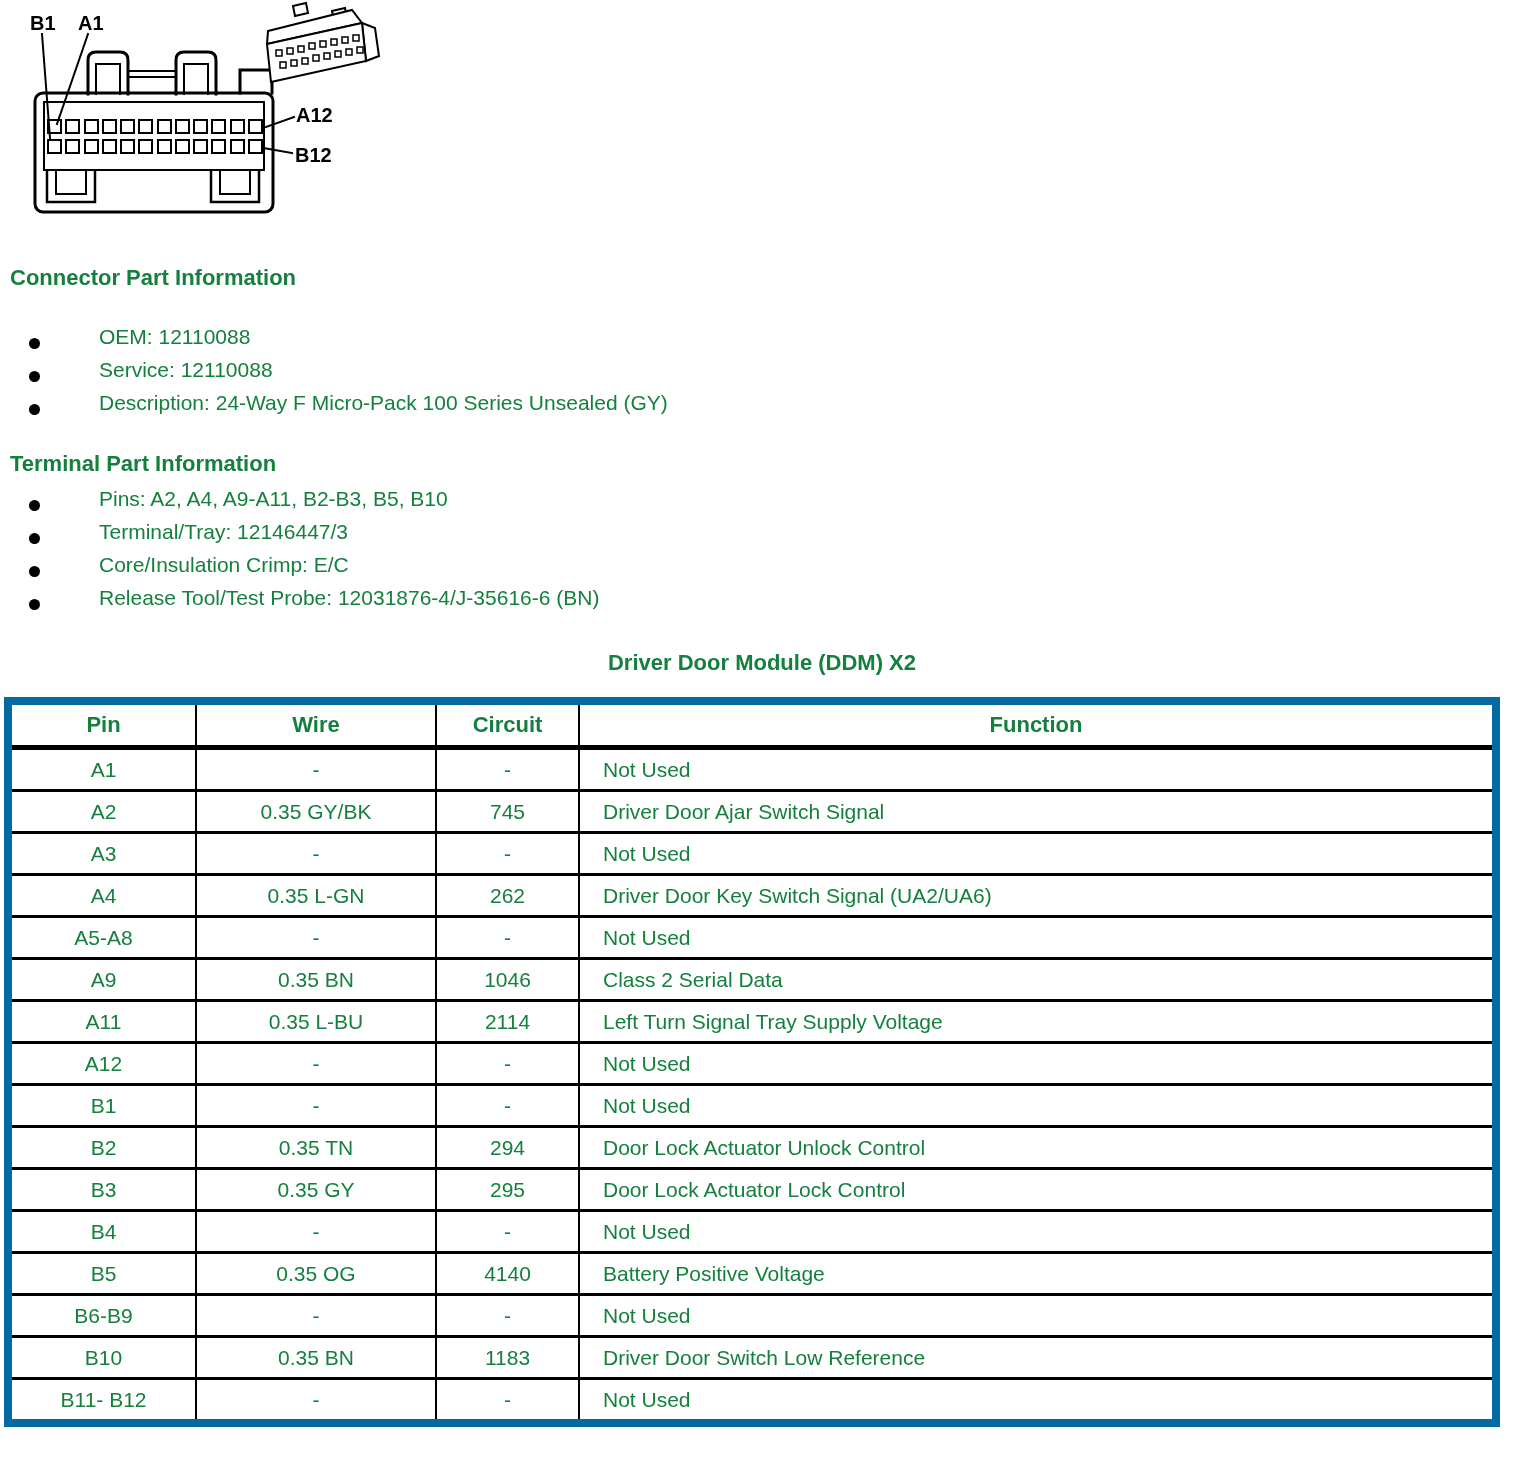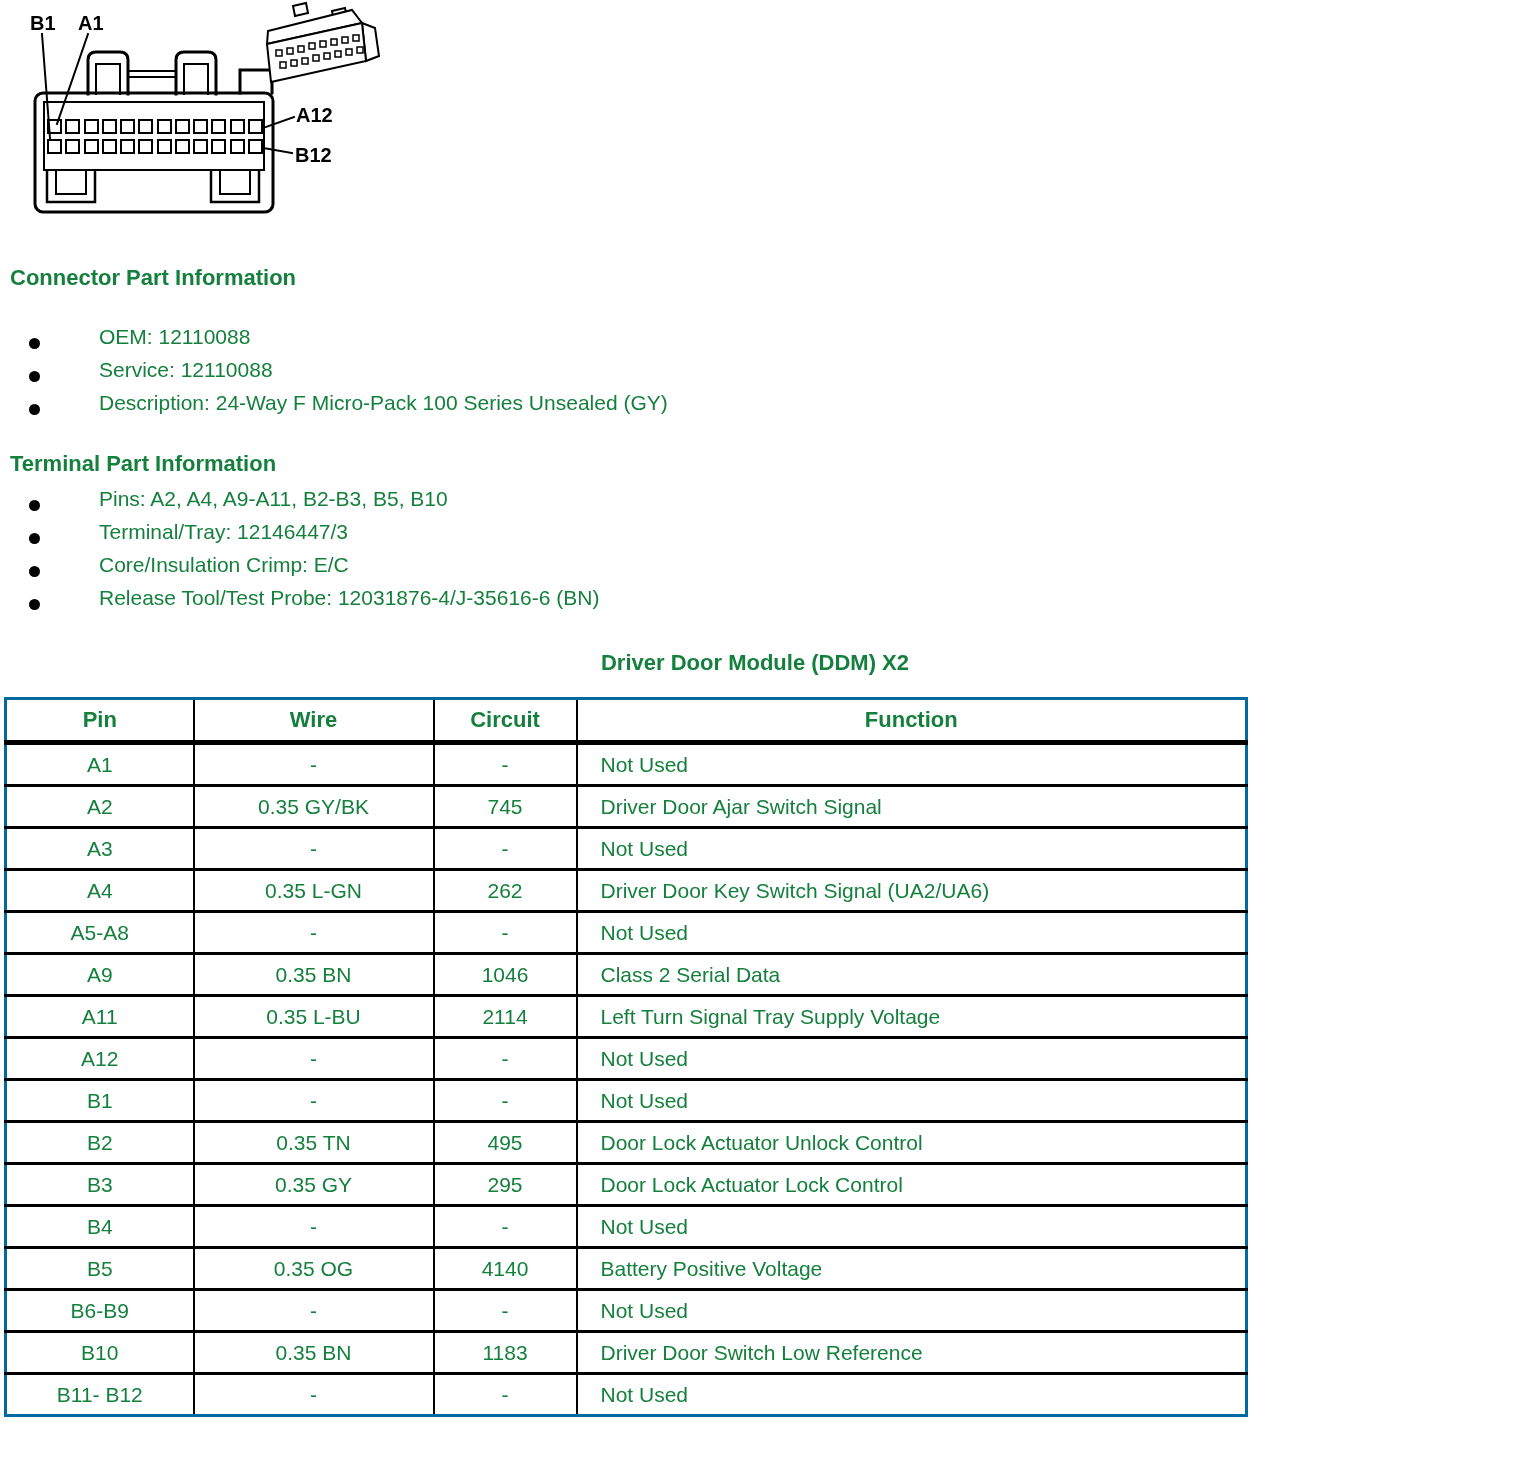--- a/index.html
+++ b/index.html
@@ -15,26 +15,26 @@
   .sec-heading{position:absolute;left:10px;font-size:22px;font-weight:bold;white-space:nowrap;}
   #sec1-heading{top:265px;}
   #sec2-heading{top:427px;margin-top:24px;}
   
   .bullets{position:absolute;left:29px;}
   #sec1-bullets{top:316px;}
   #sec2-bullets{top:478px;}
   .bullet{display:flex;align-items:flex-end;height:33px;font-size:21px;white-space:nowrap;gap:39px;}
   .dot{flex:0 0 auto;width:11px;height:11px;border-radius:50%;background:#000;margin:9px 20px 0 0;}
   
-  .table-title{position:absolute;top:650px;left:1px;width:1508px;text-align:center;
+  .table-title{position:absolute;top:650px;left:8px;width:1508px;text-align:center;
     font-size:22px;font-weight:bold;}
   table.pin-table{
-    position:absolute;top:697px;left:4px;width:1244px;
+    position:absolute;top:697px;left:4px;width:1496px;
     border-collapse:collapse;table-layout:fixed;
-    border:3px solid #0369a1;background:#fff;
+    border:8px solid #0369a1;background:#fff;
   }
   .pin-table col.c0{width:188px;}
   .pin-table col.c1{width:240px;}
   .pin-table col.c2{width:143px;}
   .pin-table th{
     height:40px;font-size:22px;font-weight:bold;text-align:center;vertical-align:middle;
     border-left:2px solid #000;border-bottom:5px solid #000;padding:0;
   }
   .pin-table td{
     height:39px;font-size:21px;text-align:center;vertical-align:middle;
@@ -262,21 +262,21 @@
         <tr>
           <td class="c-pin">B1</td>
           <td class="c-wire">-</td>
           <td class="c-circuit">-</td>
           <td class="c-function">Not Used</td>
         </tr>
 
         <tr>
           <td class="c-pin">B2</td>
           <td class="c-wire">0.35 TN</td>
-          <td class="c-circuit">495</td>
+          <td class="c-circuit">294</td>
           <td class="c-function">Door Lock Actuator Unlock Control</td>
         </tr>
 
         <tr>
           <td class="c-pin">B3</td>
           <td class="c-wire">0.35 GY</td>
           <td class="c-circuit">295</td>
           <td class="c-function">Door Lock Actuator Lock Control</td>
         </tr>
 

